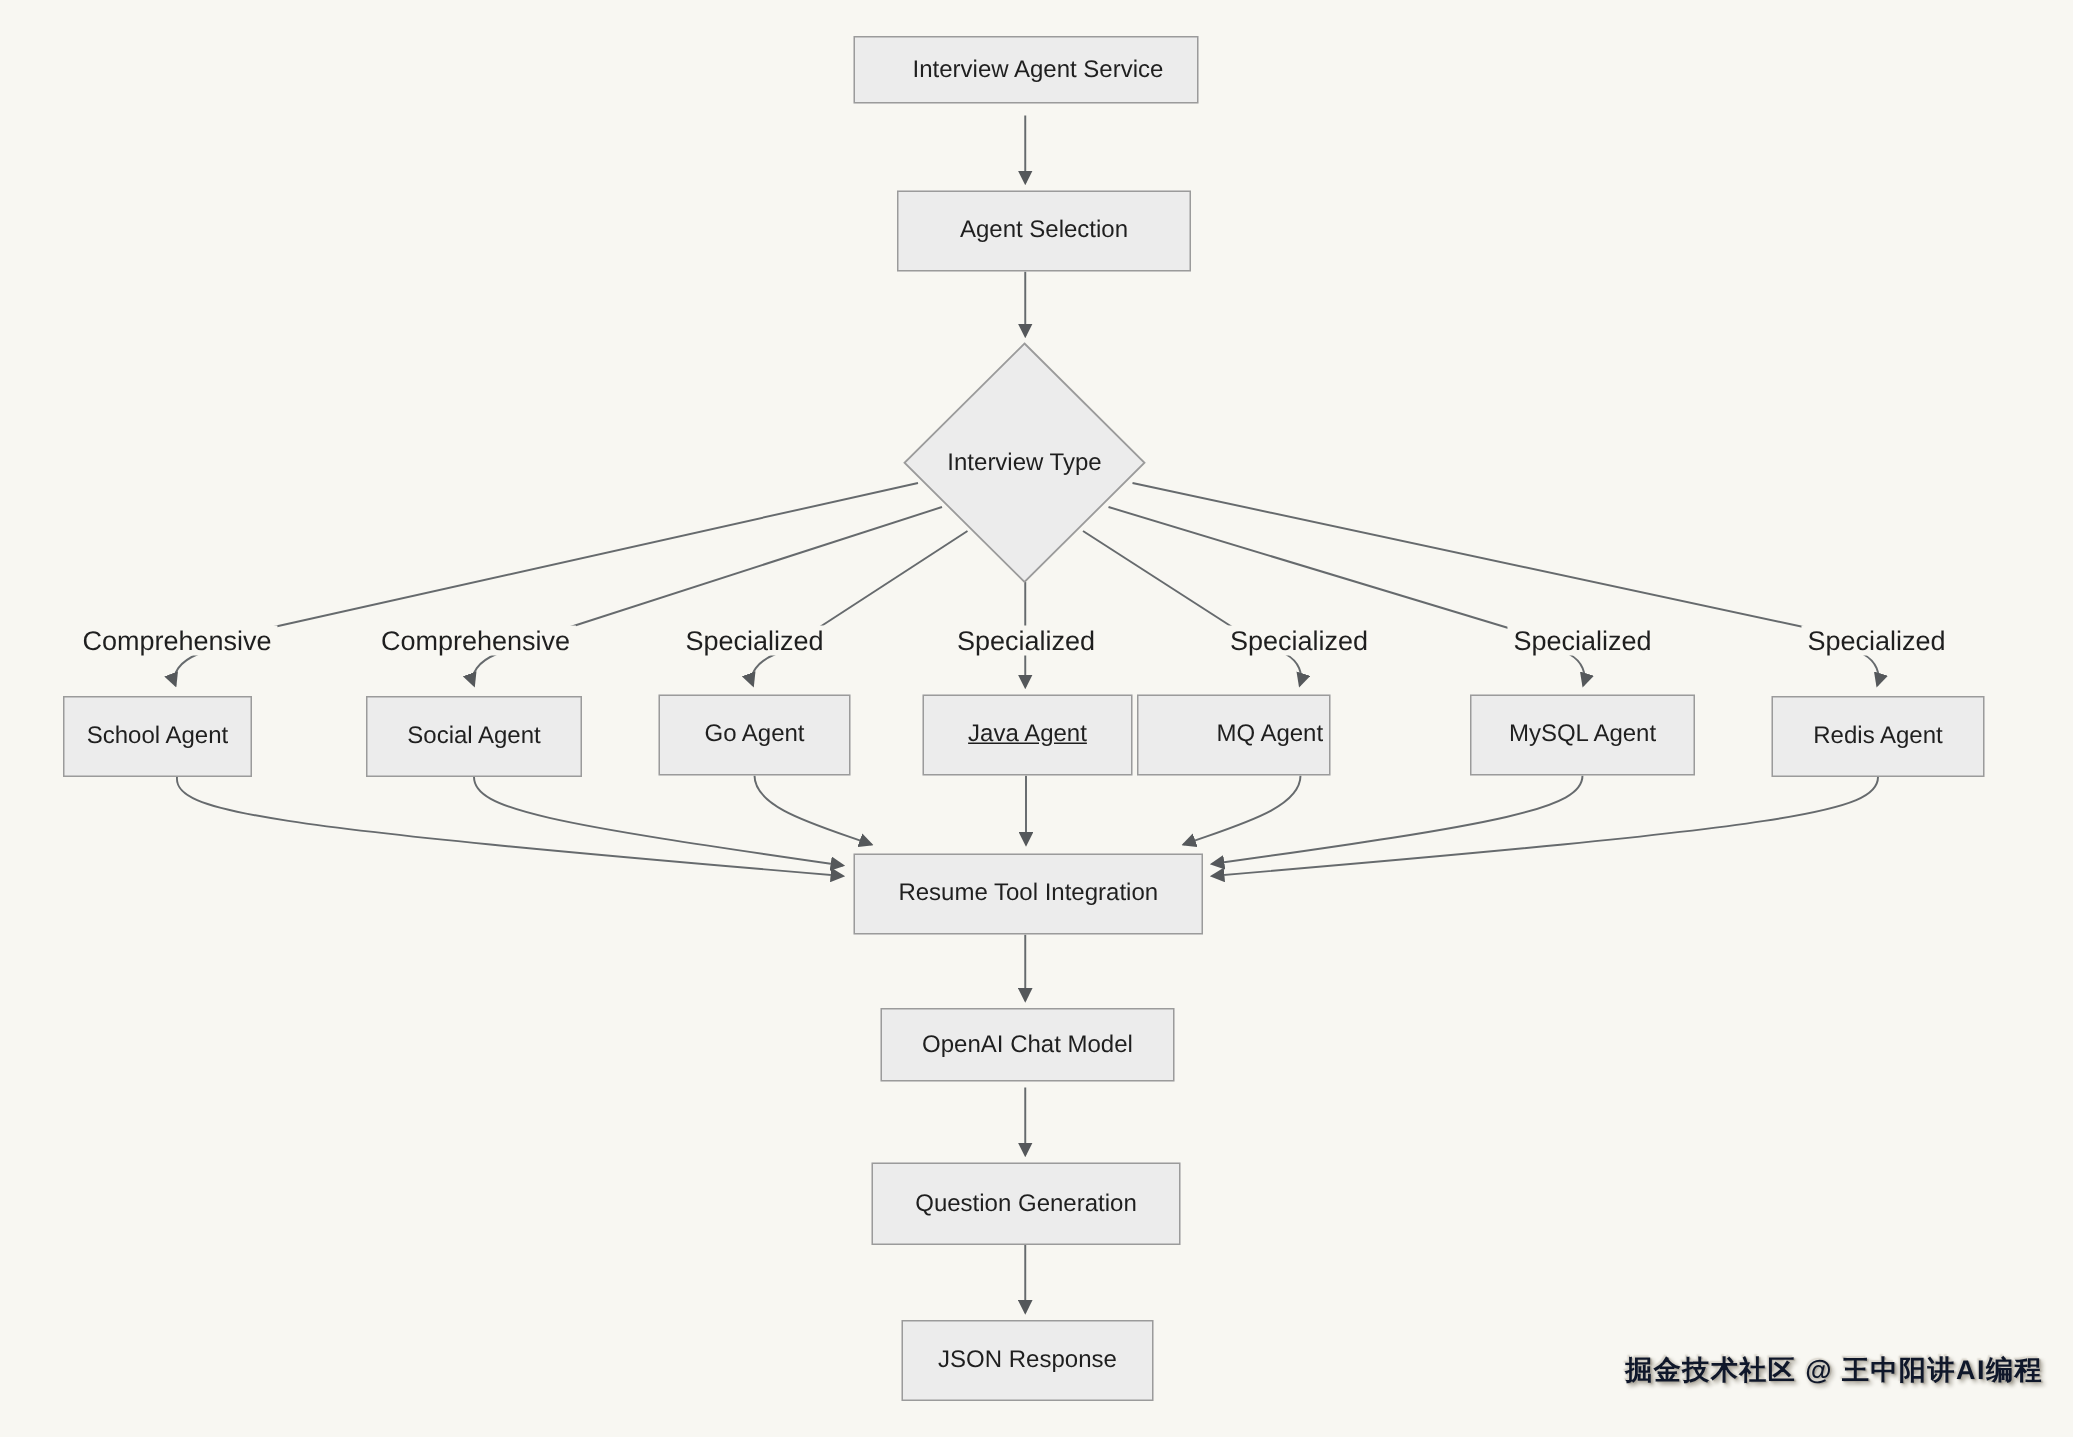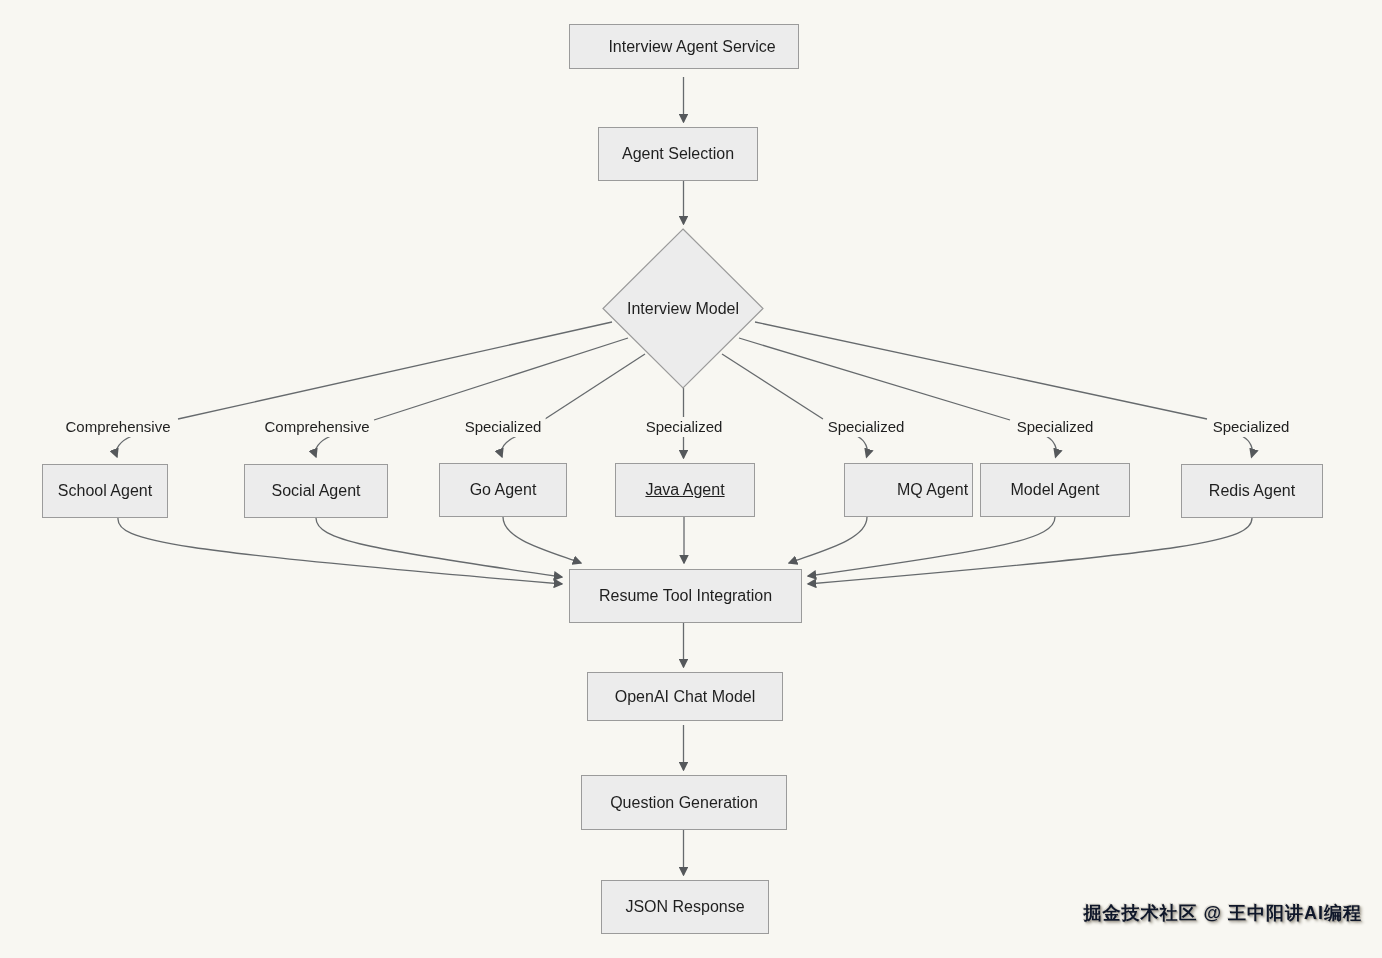--- a/index.html
+++ b/index.html
@@ -34,21 +34,21 @@
     color:var(--text);
     font-size:16px;
     transform:translate(-50%,-50%);
     white-space:nowrap;
   }
   .edge-label{
     position:absolute;
     transform:translateX(-50%);
     background:var(--bg);
     color:var(--text);
-    font-size:15px;
+    font-size:18px;
     padding:0 4px;
     line-height:20px;
     white-space:nowrap;
   }
   .watermark{
     position:absolute;
     top:901px;right:20px;
     font-size:18px;
     font-weight:bold;
     letter-spacing:1px;
@@ -99,38 +99,38 @@
       <path d="M867,517 C867,539 825,550 789,563" marker-end="url(#arrow)"></path>
       <path d="M1055,517 C1055,539 1002,549 808,576" marker-end="url(#arrow)"></path>
       <path d="M1252,518 C1252,541 1198,551 808,584" marker-end="url(#arrow)"></path>
     </g>
 
     <polygon points="683,229 763,308.5 683,388 603,308.5" fill="#ececec" stroke="#9b9b9b" stroke-width="1.2"></polygon>
   </svg>
 
   <div class="node" style="left:569px;top:24px;width:230px;height:45px;padding-left:16px;">Interview Agent Service</div>
 
-  <div class="node" style="left:598px;top:127px;width:160px;height:54px;">Agent Selection</div>
+  <div class="node" style="left:598px;top:127px;width:196px;height:54px;">Agent Selection</div>
 
-  <div class="diamond-label" style="left:683px;top:309px;">Interview Model</div>
+  <div class="diamond-label" style="left:683px;top:309px;">Interview Type</div>
 
   <div class="edge-label" style="left:118px;top:417px;">Comprehensive</div>
   <div class="edge-label" style="left:317px;top:417px;">Comprehensive</div>
   <div class="edge-label" style="left:503px;top:417px;">Specialized</div>
   <div class="edge-label" style="left:684px;top:417px;">Specialized</div>
   <div class="edge-label" style="left:866px;top:417px;">Specialized</div>
   <div class="edge-label" style="left:1055px;top:417px;">Specialized</div>
   <div class="edge-label" style="left:1251px;top:417px;">Specialized</div>
 
   <div class="node" style="left:42px;top:464px;width:126px;height:54px;">School Agent</div>
   <div class="node" style="left:244px;top:464px;width:144px;height:54px;">Social Agent</div>
   <div class="node" style="left:439px;top:463px;width:128px;height:54px;">Go Agent</div>
   <div class="node" style="left:615px;top:463px;width:140px;height:54px;text-decoration:underline;">Java Agent</div>
-  <div class="node" style="left:844px;top:463px;width:129px;height:54px;padding-left:48px;">MQ Agent</div>
-  <div class="node" style="left:980px;top:463px;width:150px;height:54px;">Model Agent</div>
+  <div class="node" style="left:758px;top:463px;width:129px;height:54px;padding-left:48px;">MQ Agent</div>
+  <div class="node" style="left:980px;top:463px;width:150px;height:54px;">MySQL Agent</div>
   <div class="node" style="left:1181px;top:464px;width:142px;height:54px;">Redis Agent</div>
 
   <div class="node" style="left:569px;top:569px;width:233px;height:54px;">Resume Tool Integration</div>
   <div class="node" style="left:587px;top:672px;width:196px;height:49px;">OpenAI Chat Model</div>
   <div class="node" style="left:581px;top:775px;width:206px;height:55px;">Question Generation</div>
   <div class="node" style="left:601px;top:880px;width:168px;height:54px;">JSON Response</div>
 
   <div class="watermark">掘金技术社区 @ 王中阳讲AI编程</div>
 
 </div>

